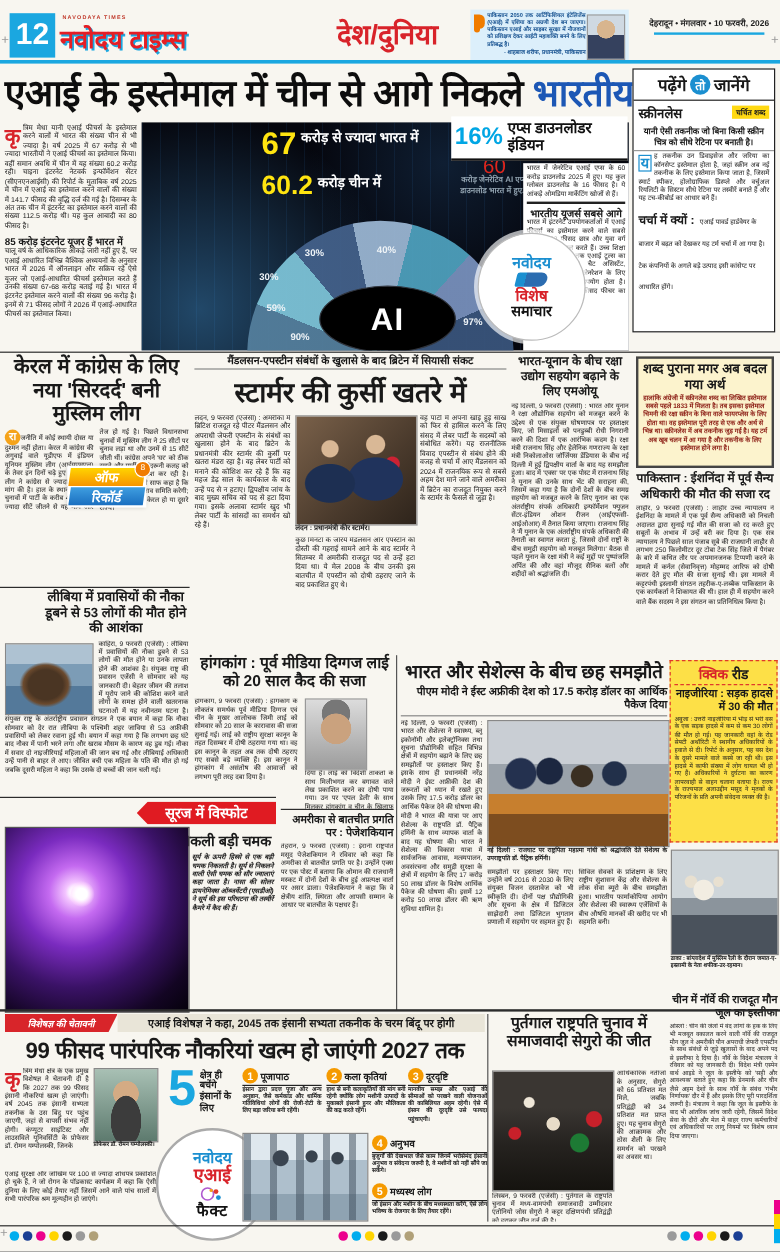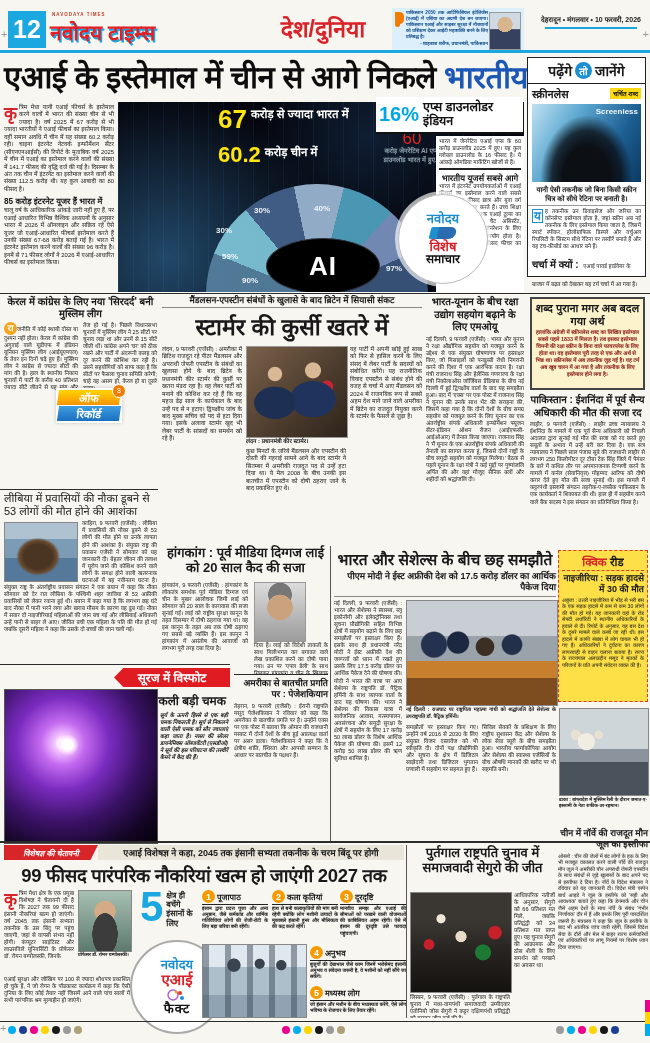--- a/index.html
+++ b/index.html
@@ -82,23 +82,23 @@
   .nv-badge{left:398px;top:194px;width:88px;height:88px;border-radius:50%;background:#fff;border:1px solid #bbb;box-shadow:0 0 0 3px rgba(255,255,255,.65);display:flex;flex-direction:column;align-items:center;justify-content:center;text-align:center;line-height:1.05;}
   .nv1{color:#1b8fd0;font-size:13px;font-weight:bold;}
   .nv2{color:#d8232a;font-size:13px;font-weight:bold;}
   .nv3{color:#111;font-size:12px;font-weight:bold;}
   .nv-ic{width:26px;height:12px;background:linear-gradient(90deg,#1b8fd0 0 30%,#2b6cb0 30% 100%);border-radius:2px 6px 6px 2px;transform:skew(-14deg);margin:1px 0;}
   
   .lead-col{left:4px;top:104px;width:110px;height:188px;}
   .dc-red{float:left;font-size:17px;font-weight:bold;color:#d8232a;line-height:1;margin:1px 2px 0 0;}
   .lead-sub{font-size:8.2px;font-weight:bold;margin:2px 0 1px 0;}
   
-  .h12{font-size:10px;font-weight:bold;text-align:center;line-height:1.15;}
+  .h12{font-size:17px;font-weight:bold;text-align:center;line-height:1.15;}
   .h13{font-size:13px;font-weight:bold;text-align:center;line-height:1.15;}
-  .h11{font-size:11px;font-weight:normal;line-height:1.2;}
+  .h11{font-size:11px;font-weight:bold;text-align:center;line-height:1.2;margin-left:32px;}
   .h10{font-size:10px;font-weight:bold;text-align:center;line-height:1.25;}
   .h9{font-size:9px;font-weight:bold;text-align:right;line-height:1.25;}
   
   .kerala{left:4px;top:296px;width:153px;}
   .kerala-body{column-count:2;column-gap:5px;margin-top:3px;}
   .dc-ra{display:inline-block;background:#f5a31a;color:#fff;font-weight:bold;font-size:9px;border-radius:50%;width:13px;height:13px;text-align:center;line-height:13px;}
   .offrec{position:absolute;left:52px;top:92px;width:62px;background:#fff;padding:2px;text-align:center;box-shadow:0 0 4px rgba(0,0,0,.2);}
   .off1{background:linear-gradient(#ffd400,#f79400);color:#fff;font-size:11px;font-weight:bold;transform:skew(-8deg);padding:0 4px;}
   .off2{background:linear-gradient(#3f9ee0,#1a6fc0);color:#fff;font-size:11px;font-weight:bold;transform:skew(-8deg);padding:0 4px;margin-top:1px;}
   .off-dot{position:absolute;right:-4px;top:-4px;width:12px;height:12px;border-radius:50%;background:#f07c00;border:1px solid #fff;color:#fff;font-size:7px;line-height:12px;}
@@ -215,23 +215,20 @@
   <div class="abs sidebox">
     <div class="side-head">
       <span class="w">पढ़ेंगे</span>
       <span class="to-circle">तो</span>
       <span class="w">जानेंगे</span>
     </div>
     <div class="side-row">
       <span class="side-word">स्क्रीनलेस</span>
       <span class="side-badge">चर्चित शब्द</span>
     </div>
-    <div class="screenless-img">
-      <span class="screenless-label">Screenless</span>
-    </div>
     <div class="side-cap">यानी ऐसी तकनीक जो बिना किसी स्क्रीन चित्र को सीधे रेटिना पर बनाती है।</div>
     <div class="side-body t55 jt">
       <span class="dc-ya">य</span><span>ह तकनीक उन डिवाइसेज और जरिया का कॉनसेप्ट इस्तेमाल होता है, जहां स्क्रीन अब नई तकनीक के लिए इस्तेमाल किया जाता है, जिसमें स्मार्ट स्पीकर, होलोग्राफिक डिस्प्ले और वर्चुअल रियलिटी के सिस्टम सीधे रेटिना पर तस्वीरें बनाते हैं और यह टच-कीबोर्ड का आधार बने हैं।</span>
     </div>
     <div class="side-body" style="margin-top:2px;">
       <span class="why-title">चर्चा में क्यों :</span>
       <span class="t55">एआई पावर्ड हार्डवेयर के बाजार में बढ़त को देखकर यह टर्म चर्चा में आ गया है। टेक कंपनियों के अगले बड़े उत्पाद इसी कांसेप्ट पर आधारित होंगे।</span>
     </div>
   </div>
 

